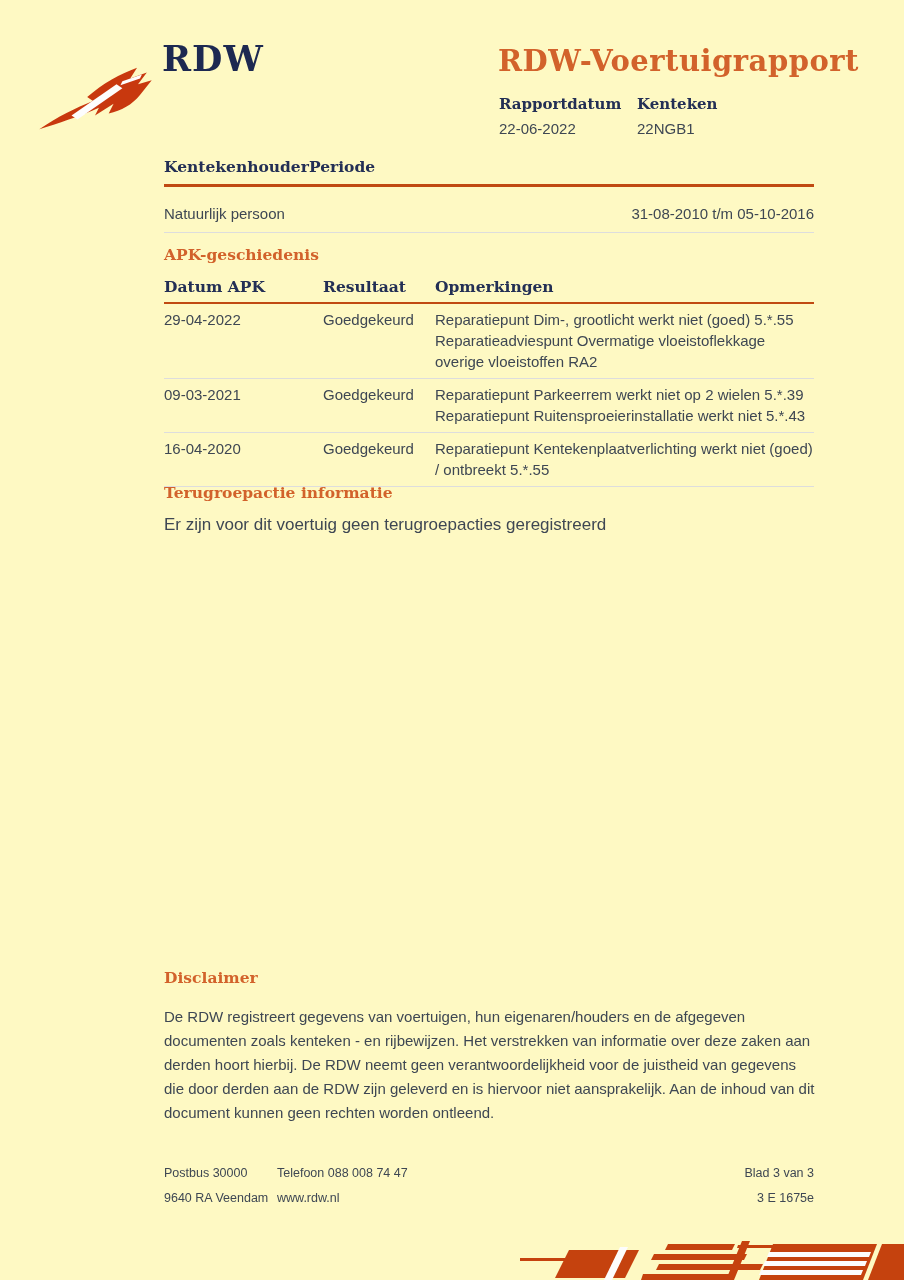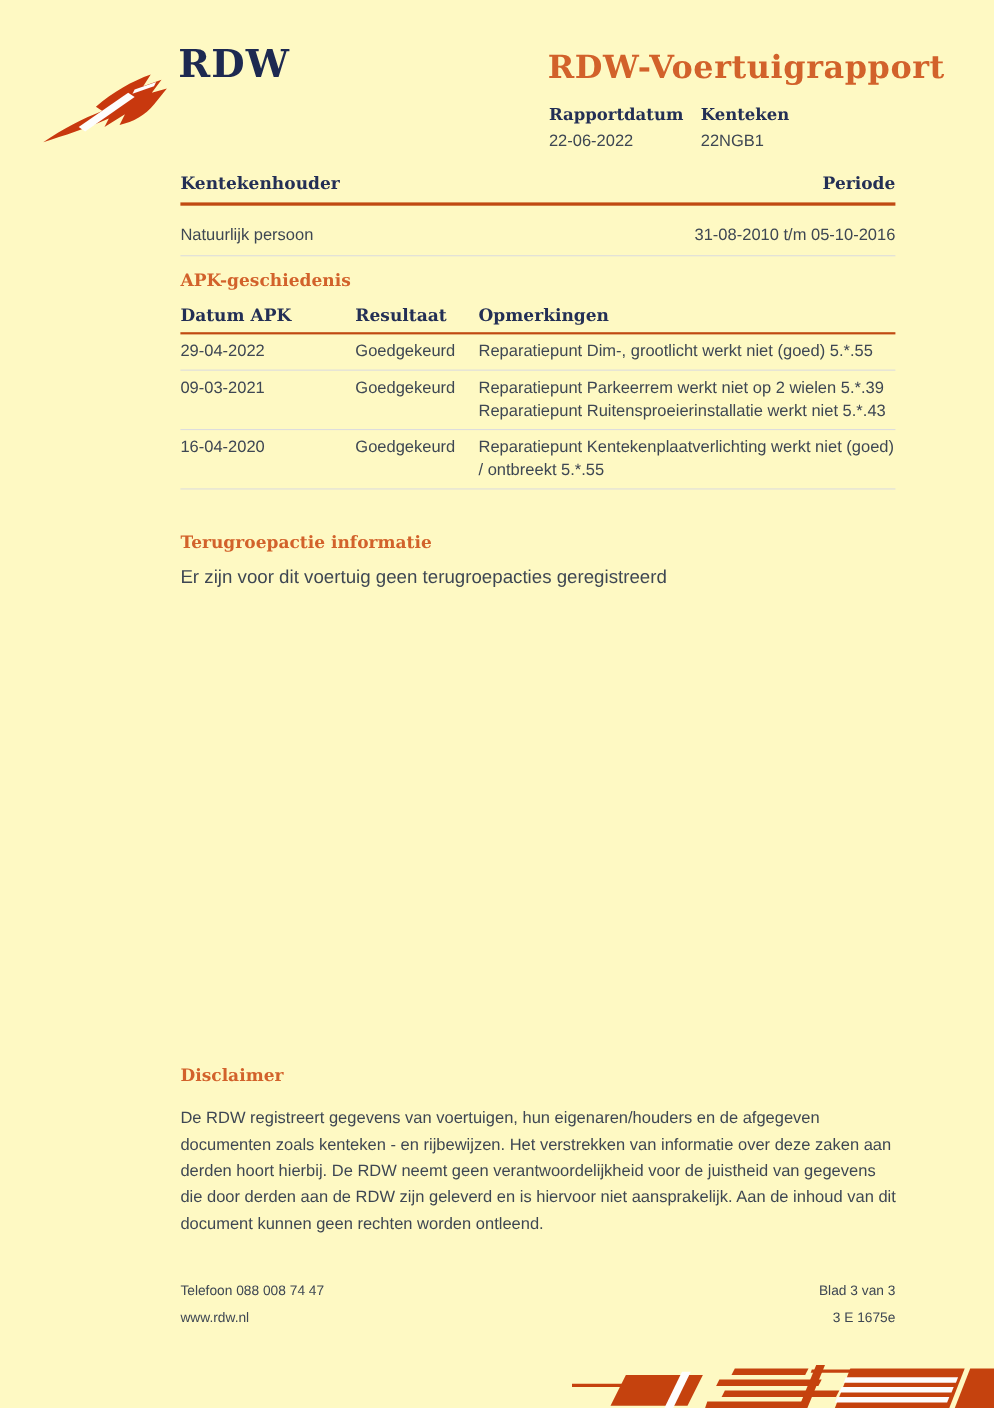--- a/index.html
+++ b/index.html
@@ -29,21 +29,21 @@
     white-space:nowrap;
   }
   .meta-block { position:absolute; left:499px; top:95px; display:flex; }
   .meta-col { width:138px; }
   .meta-label { font-size:15px; color:#232f55; }
   .meta-value { font-size:15px; margin-top:7px; color:#3e4753; }
 
   
   .holder-section { position:absolute; left:164px; top:157px; width:650px; }
   .holder-head {
-    display:flex; justify-content:space-between;
+    display:flex; justify-content:flex-start;
     font-size:15.5px; color:#232f55;
     padding-bottom:8px; border-bottom:3px solid #c04a12;
   }
   .holder-row {
     display:flex; justify-content:space-between;
     font-size:15px; padding:18px 0 10px 0;
     border-bottom:1px solid #ddd;
   }
 
   
@@ -132,20 +132,21 @@
       <div class="col-datum serif">Datum APK</div>
       <div class="col-resultaat serif">Resultaat</div>
       <div class="col-opm serif">Opmerkingen</div>
     </div>
     <div id="apk-rows">
         <div class="apk-row">
           <div class="col-datum">29-04-2022</div>
           <div class="col-resultaat">Goedgekeurd</div>
           <div class="col-opm">
             <div class="opm-line">Reparatiepunt Dim-, grootlicht werkt niet (goed) 5.*.55</div>
+            <div class="opm-line">Reparatieadviespunt Overmatige vloeistoflekkage overige vloeistoffen RA2</div>
           </div>
         </div>
         <div class="apk-row">
           <div class="col-datum">09-03-2021</div>
           <div class="col-resultaat">Goedgekeurd</div>
           <div class="col-opm">
             <div class="opm-line">Reparatiepunt Parkeerrem werkt niet op 2 wielen 5.*.39</div>
             <div class="opm-line">Reparatiepunt Ruitensproeierinstallatie werkt niet 5.*.43</div>
           </div>
         </div>
@@ -163,20 +164,24 @@
     <div class="section-heading serif">Terugroepactie informatie</div>
     <div class="recall-body">Er zijn voor dit voertuig geen terugroepacties geregistreerd</div>
   </div>
 
   <div class="disclaimer-section">
     <div class="section-heading serif">Disclaimer</div>
     <div class="disclaimer-body">De RDW registreert gegevens van voertuigen, hun eigenaren/houders en de afgegeven documenten zoals kenteken - en rijbewijzen. Het verstrekken van informatie over deze zaken aan derden hoort hierbij. De RDW neemt geen verantwoordelijkheid voor de juistheid van gegevens die door derden aan de RDW zijn geleverd en is hiervoor niet aansprakelijk. Aan de inhoud van dit document kunnen geen rechten worden ontleend.</div>
   </div>
 
   <div class="footer">
+    <div class="footer-col1">
+      <div class="footer-line">Postbus 30000</div>
+      <div class="footer-line">9640 RA Veendam</div>
+    </div>
     <div class="footer-col2">
       <div class="footer-line">Telefoon 088 008 74 47</div>
       <div class="footer-line">www.rdw.nl</div>
     </div>
     <div class="footer-col3">
       <div class="footer-line">Blad 3 van 3</div>
       <div class="footer-line">3 E 1675e</div>
     </div>
   </div>
 

